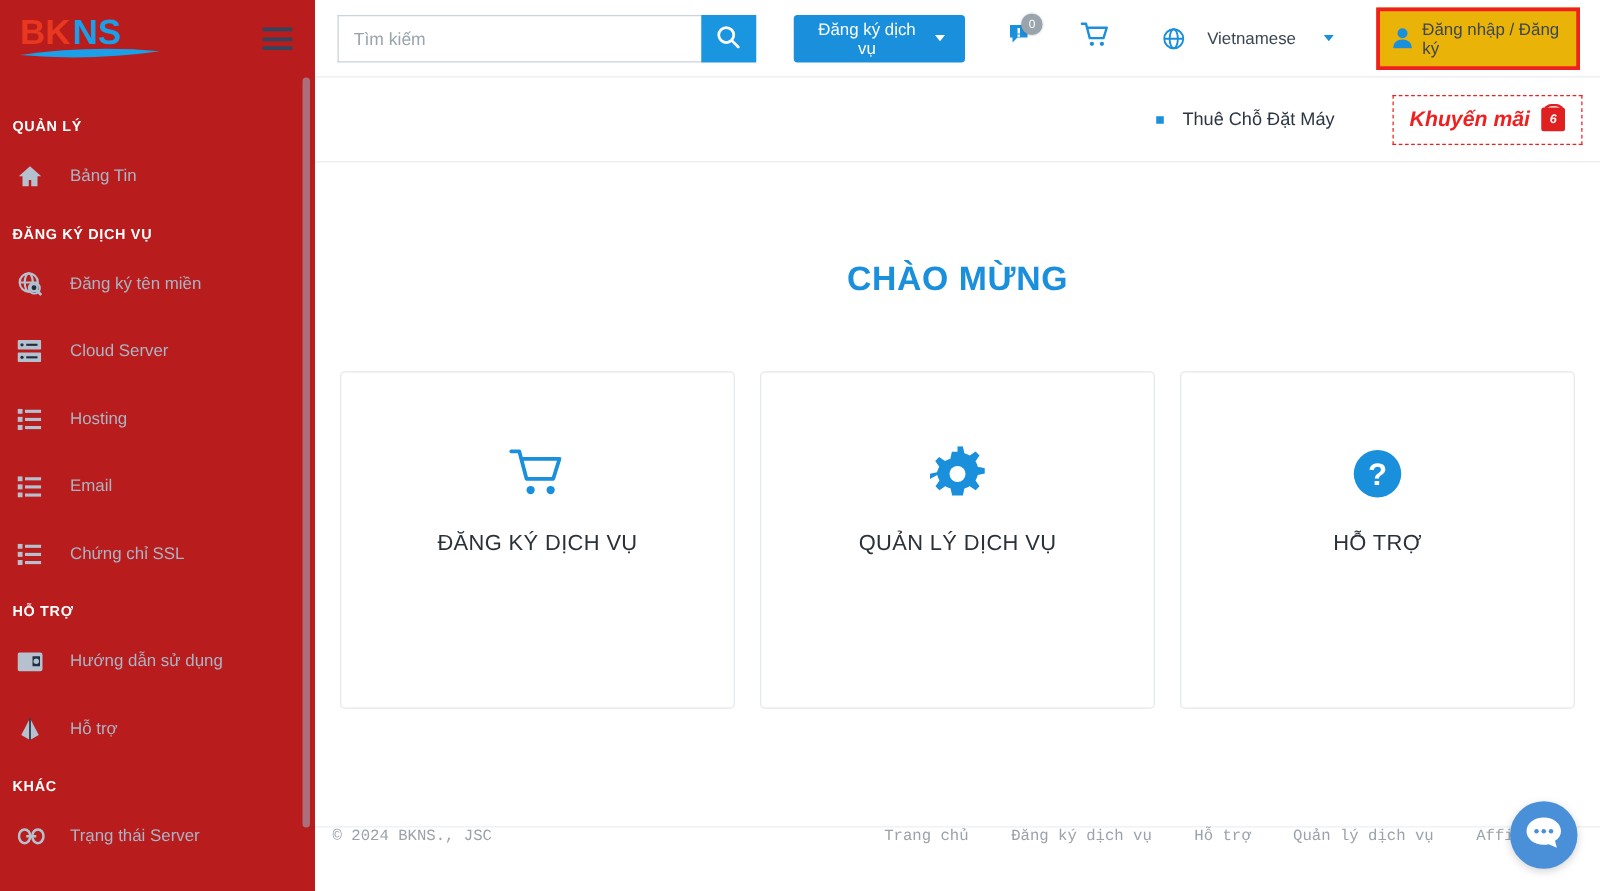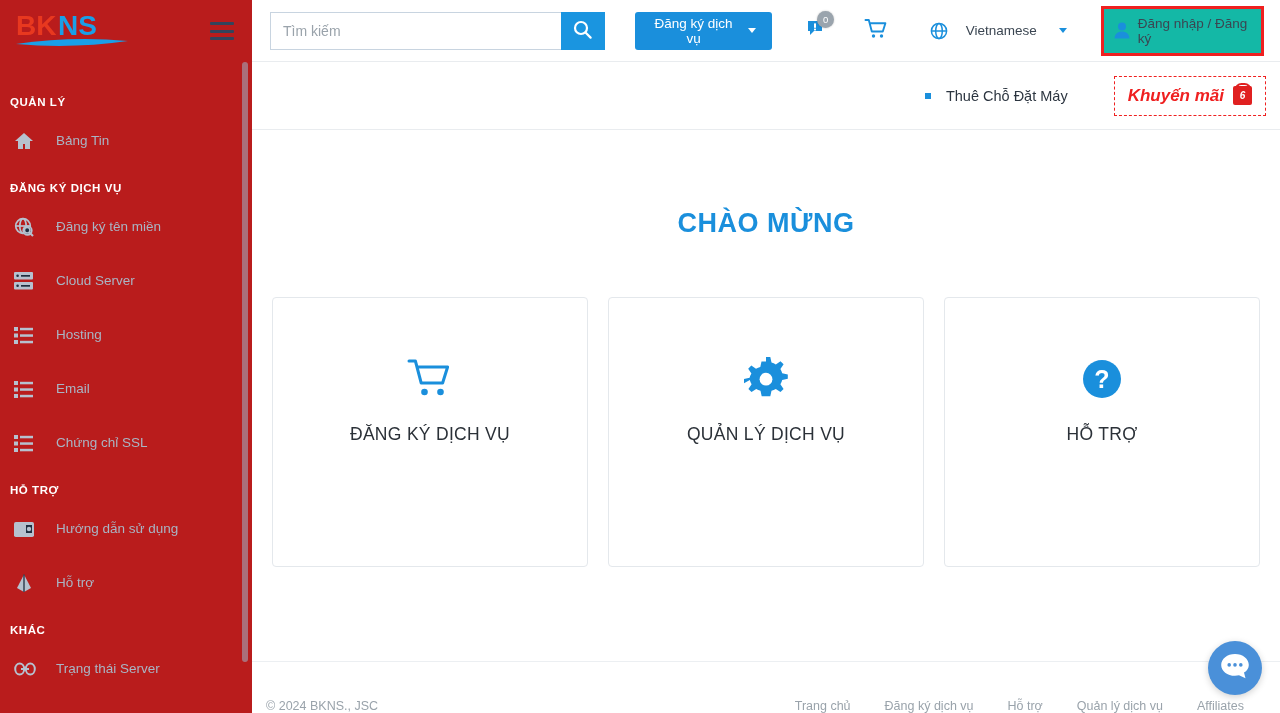--- a/index.html
+++ b/index.html
@@ -152,21 +152,21 @@
     border-right: 4.5px solid transparent;
     border-top: 5.5px solid #ffffff;
   }
   .login-box {
     margin-left: 34px; margin-right: 8px;
     border: 3px solid #ef2020;
     padding: 7px 10px;
     display: flex; align-items: center; gap: 8px;
     cursor: pointer;
     color: #3b4652; font-size: 13.5px;
-    background: #14b8a6;
+    background: #eab308;
   }
   .login-box .person { color: #1a8fdc; display: flex; }
 
   
   .subbar {
     height: 68px;
     display: flex; align-items: center; justify-content: flex-end;
     border-bottom: 1px solid #e9ecef;
     padding-right: 14px;
     flex: 0 0 68px;
@@ -228,23 +228,24 @@
   .card-title {
     margin-top: 22px;
     font-size: 17.5px; color: #2b3138;
     letter-spacing: .3px;
   }
 
   
   .footer {
     height: 52px;
     border-top: 1px solid #eceff2;
-    display: flex; align-items: flex-end; justify-content: space-between;
-    padding: 0 36px 0 14px;
+    display: flex; align-items: flex-start; justify-content: space-between;
+    padding: 0 24px 0 14px;
     flex: 0 0 52px;
+    font-family: Liberation Mono, monospace;
   }
   .copyright { color: #9aa3ab; font-size: 12.5px; }
   .footer-links { display: flex; align-items: center; gap: 34px; }
   .footer-links a {
     color: #9aa3ab; font-size: 12.5px;
     text-decoration: none; cursor: pointer;
   }
 
   
   .chat-widget {

